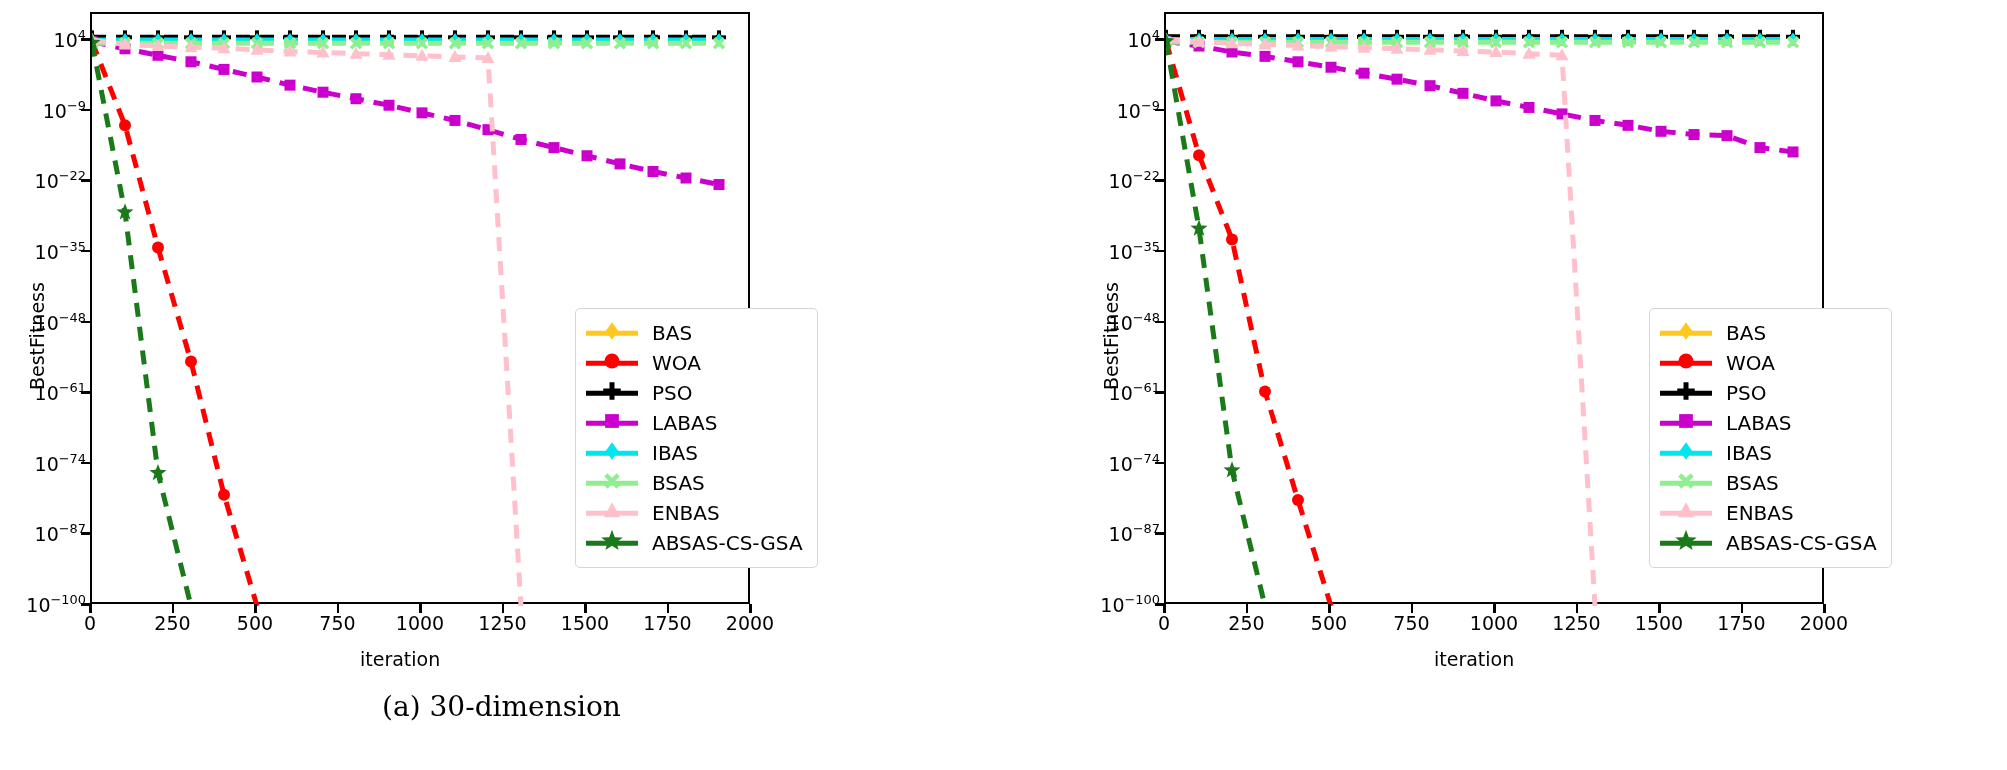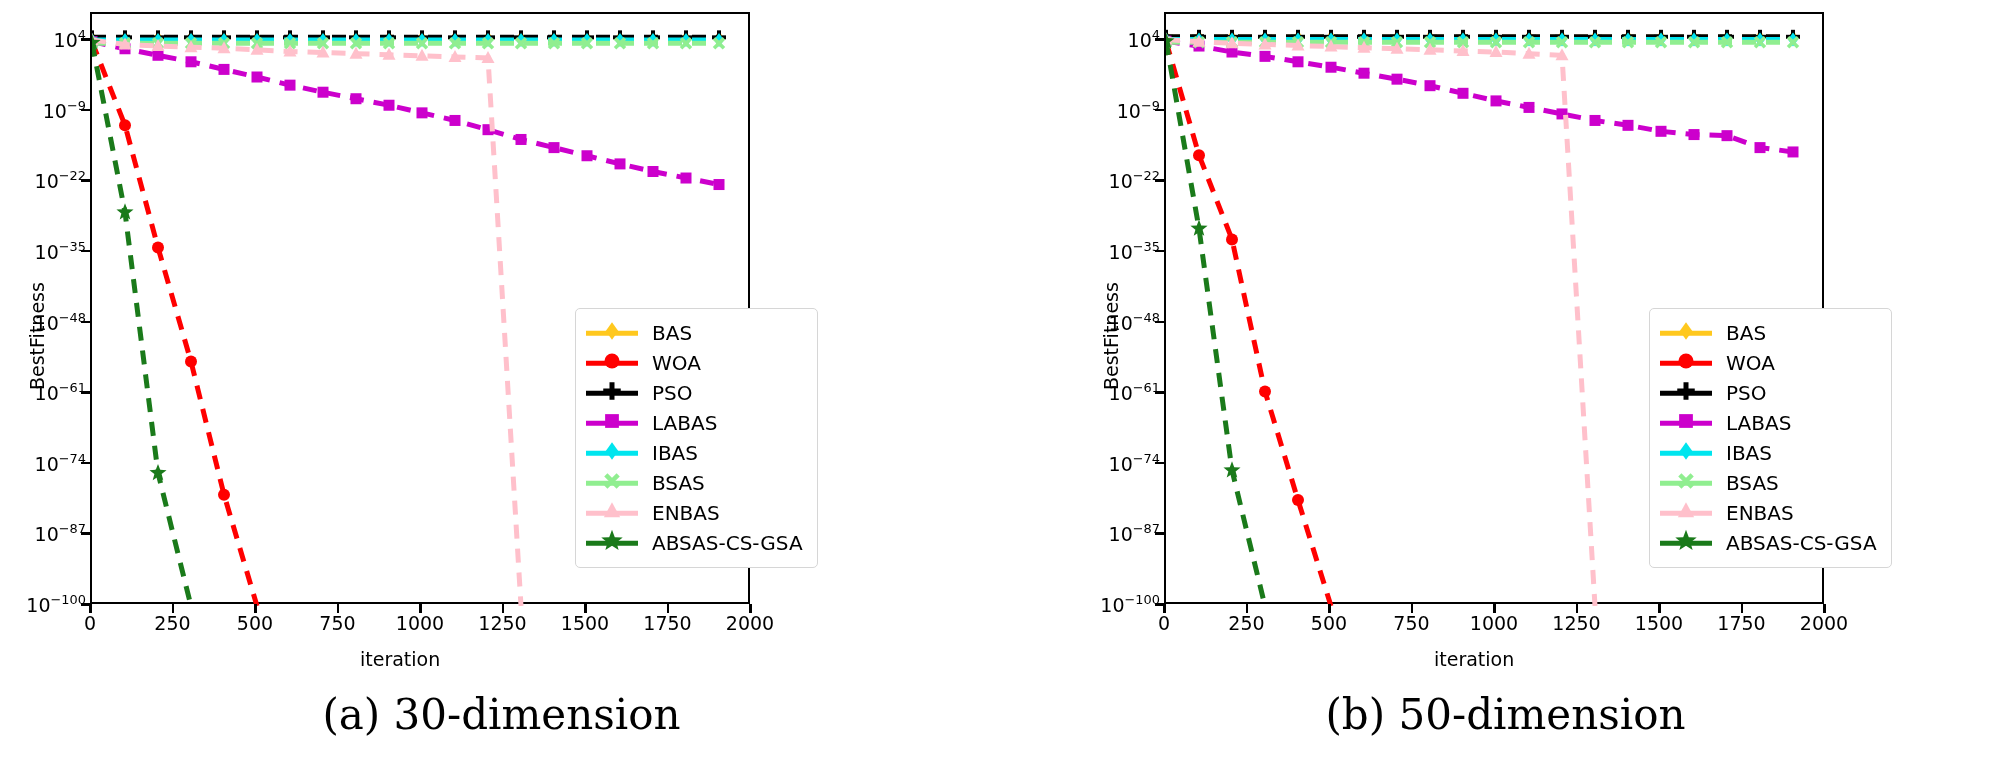--- a/index.html
+++ b/index.html
@@ -50,21 +50,21 @@
   .panel.right .legend{left:645px;top:308px;}
   .legend-row{display:flex;align-items:center;height:30px;}
   .legend-key{width:52px;height:24px;position:relative;margin-right:14px;flex:none;}
   .legend-line{position:absolute;left:0;top:50%;width:52px;height:4.5px;
                transform:translateY(-50%);}
   .legend-mark{position:absolute;left:50%;top:50%;transform:translate(-50%,-50%);}
   .legend-label{font-size:20px;color:#000;white-space:nowrap;
                 font-family:"DejaVu Sans",sans-serif;line-height:1;}
 
   .caption{position:absolute;width:100%;text-align:center;top:690px;
-           font-family:"DejaVu Serif",serif;font-size:42px;color:#000;}
+           font-family:"DejaVu Serif",serif;font-size:28px;color:#000;}
 
   svg.curves{position:absolute;left:0;top:0;overflow:visible;}
 </style>
 </head>
 <body>
 
 <div class="figure">
 
   <div class="panel left">
     <div class="ylabel">BestFitness</div>
@@ -1270,21 +1270,20 @@
             <span class="legend-line" style="background: rgb(26, 122, 26);"></span>
             <span class="legend-mark"><svg width="26" height="26" viewBox="-13 -13 26 26">
                 <g fill="#1A7A1A">
                   <polygon points="0.00,-11.25 2.79,-3.84 10.70,-3.48 4.52,1.47 6.61,9.10 0.00,4.75 -6.61,9.10 -4.52,1.47 -10.70,-3.48 -2.79,-3.84"></polygon>
                 </g>
               </svg></span>
           </span>
           <span class="legend-label">ABSAS-CS-GSA</span>
         </div>
       </div>
-    <div class="caption">(b) 50-dimension</div>
   <div class="ytickmark" style="top: 38.156px;"></div>
       <div class="ytickmark" style="top: 108.761px;"></div>
       <div class="ytickmark" style="top: 179.367px;"></div>
       <div class="ytickmark" style="top: 249.972px;"></div>
       <div class="ytickmark" style="top: 320.578px;"></div>
       <div class="ytickmark" style="top: 391.183px;"></div>
       <div class="ytickmark" style="top: 461.789px;"></div>
       <div class="ytickmark" style="top: 532.394px;"></div>
       <div class="ytickmark" style="top: 603px;"></div>
       <div class="xtickmark" style="left: 159px;"></div>

